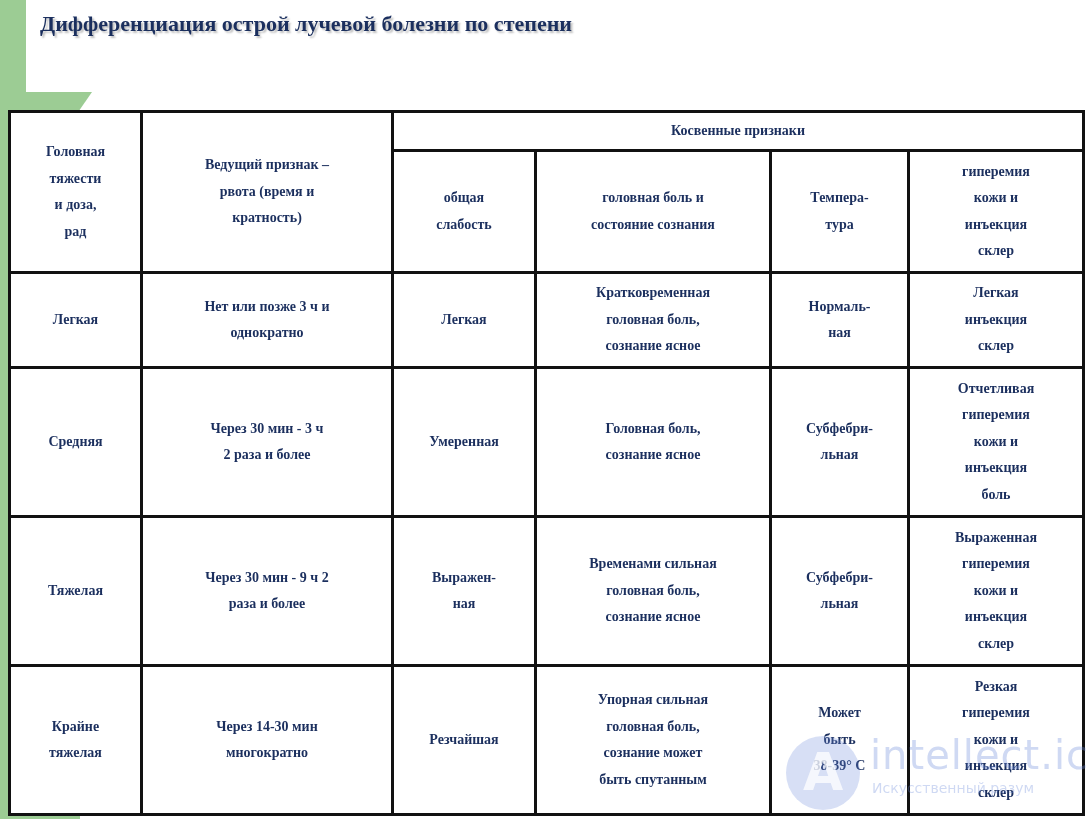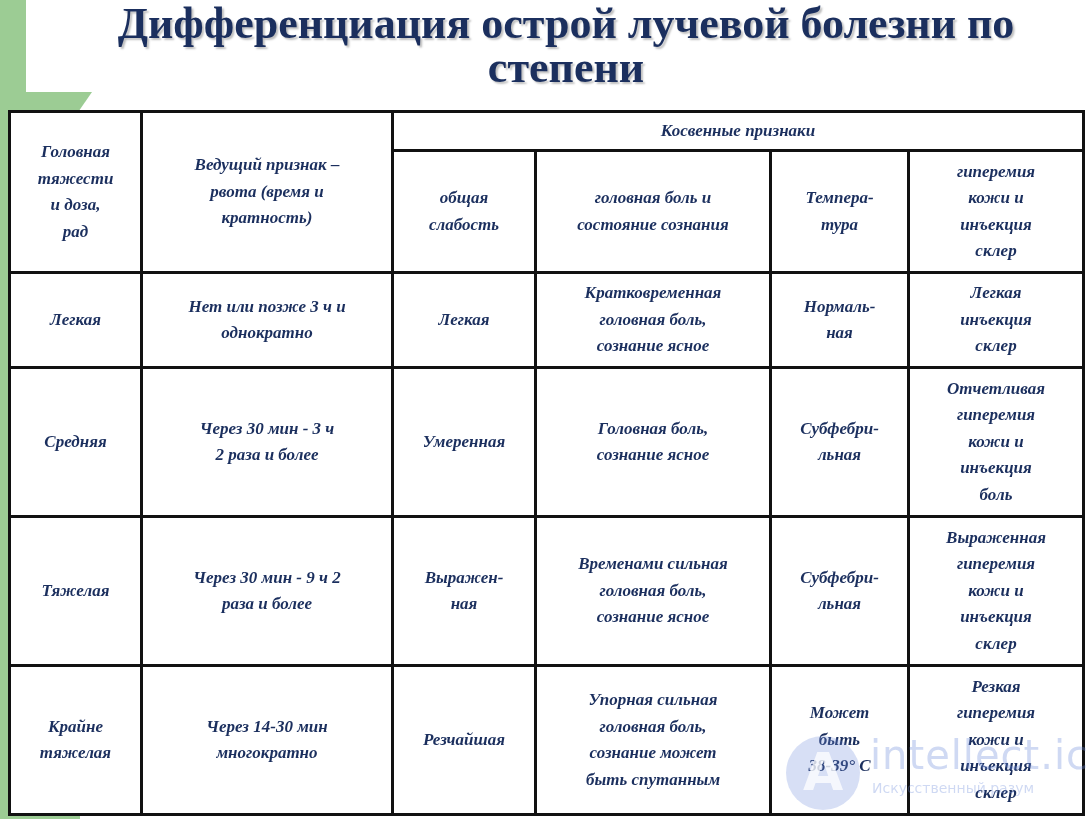--- a/index.html
+++ b/index.html
@@ -21,41 +21,40 @@
   .green-strip-left {
     position: absolute; left: 0; top: 100px; width: 9px; height: 719px;
     background: #9ccc94;
   }
   .green-bottom {
     position: absolute; left: 0; top: 812px; width: 80px; height: 7px;
     background: #9ccc94;
   }
   .title {
     position: absolute; left: 40px; top: 2px; width: 1052px;
-    text-align: center;
+    text-align: left;
     font-family: "Liberation Serif", "DejaVu Serif", serif;
-    font-weight: bold; font-size: 44px; line-height: 44px;
+    font-weight: bold; font-size: 22px; line-height: 44px;
     color: #1b2f5e;
     text-shadow: 2px 2px 2px rgba(0,0,0,0.25);
   }
   .title .line { display: block; }
   table.grid {
     position: absolute; left: 8px; top: 110px;
     width: 1074px; height: 704px;
     border-collapse: collapse;
     background: #ffffff;
     table-layout: fixed;
   }
   table.grid td {
     border: 3px solid #111111;
     text-align: center; vertical-align: middle;
-    font-weight: bold; font-size: 17px; line-height: 26.5px;
+    font-weight: bold; font-size: 14px; line-height: 26.5px;
     color: #1b2f5e;
     padding: 0 4px;
-    font-style: italic;
   }
   .cell-text { white-space: pre-line; display: block; }
   .watermark {
     position: absolute; left: 786px; top: 728px; width: 300px; height: 80px;
     pointer-events: none;
   }
   .wm-circle {
     position: absolute; left: 0; top: 8px; width: 74px; height: 74px;
     border-radius: 50%; background: rgba(110,140,220,0.28);
   }

